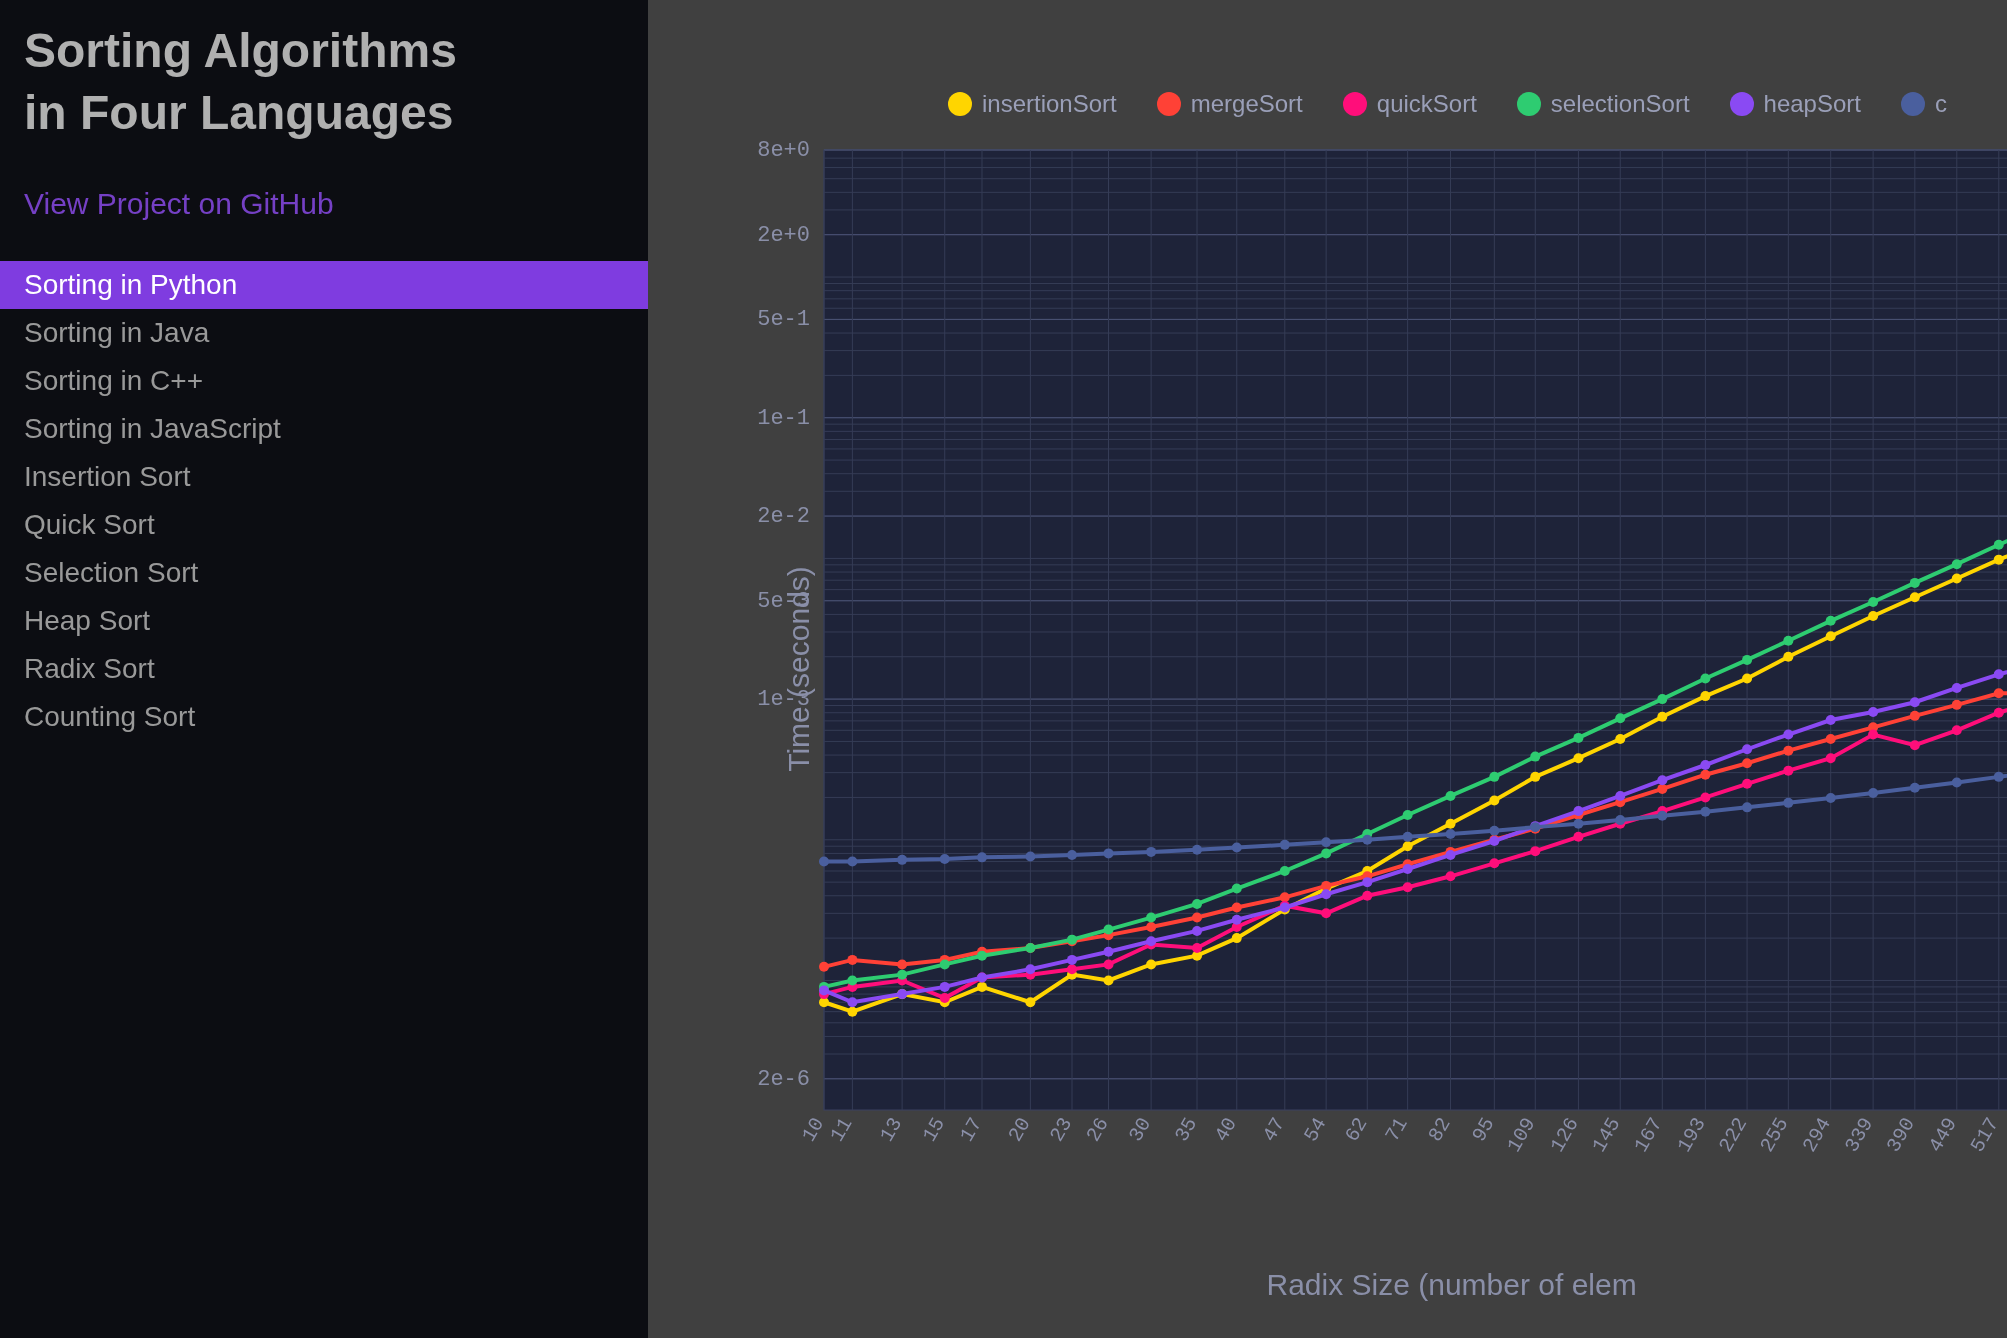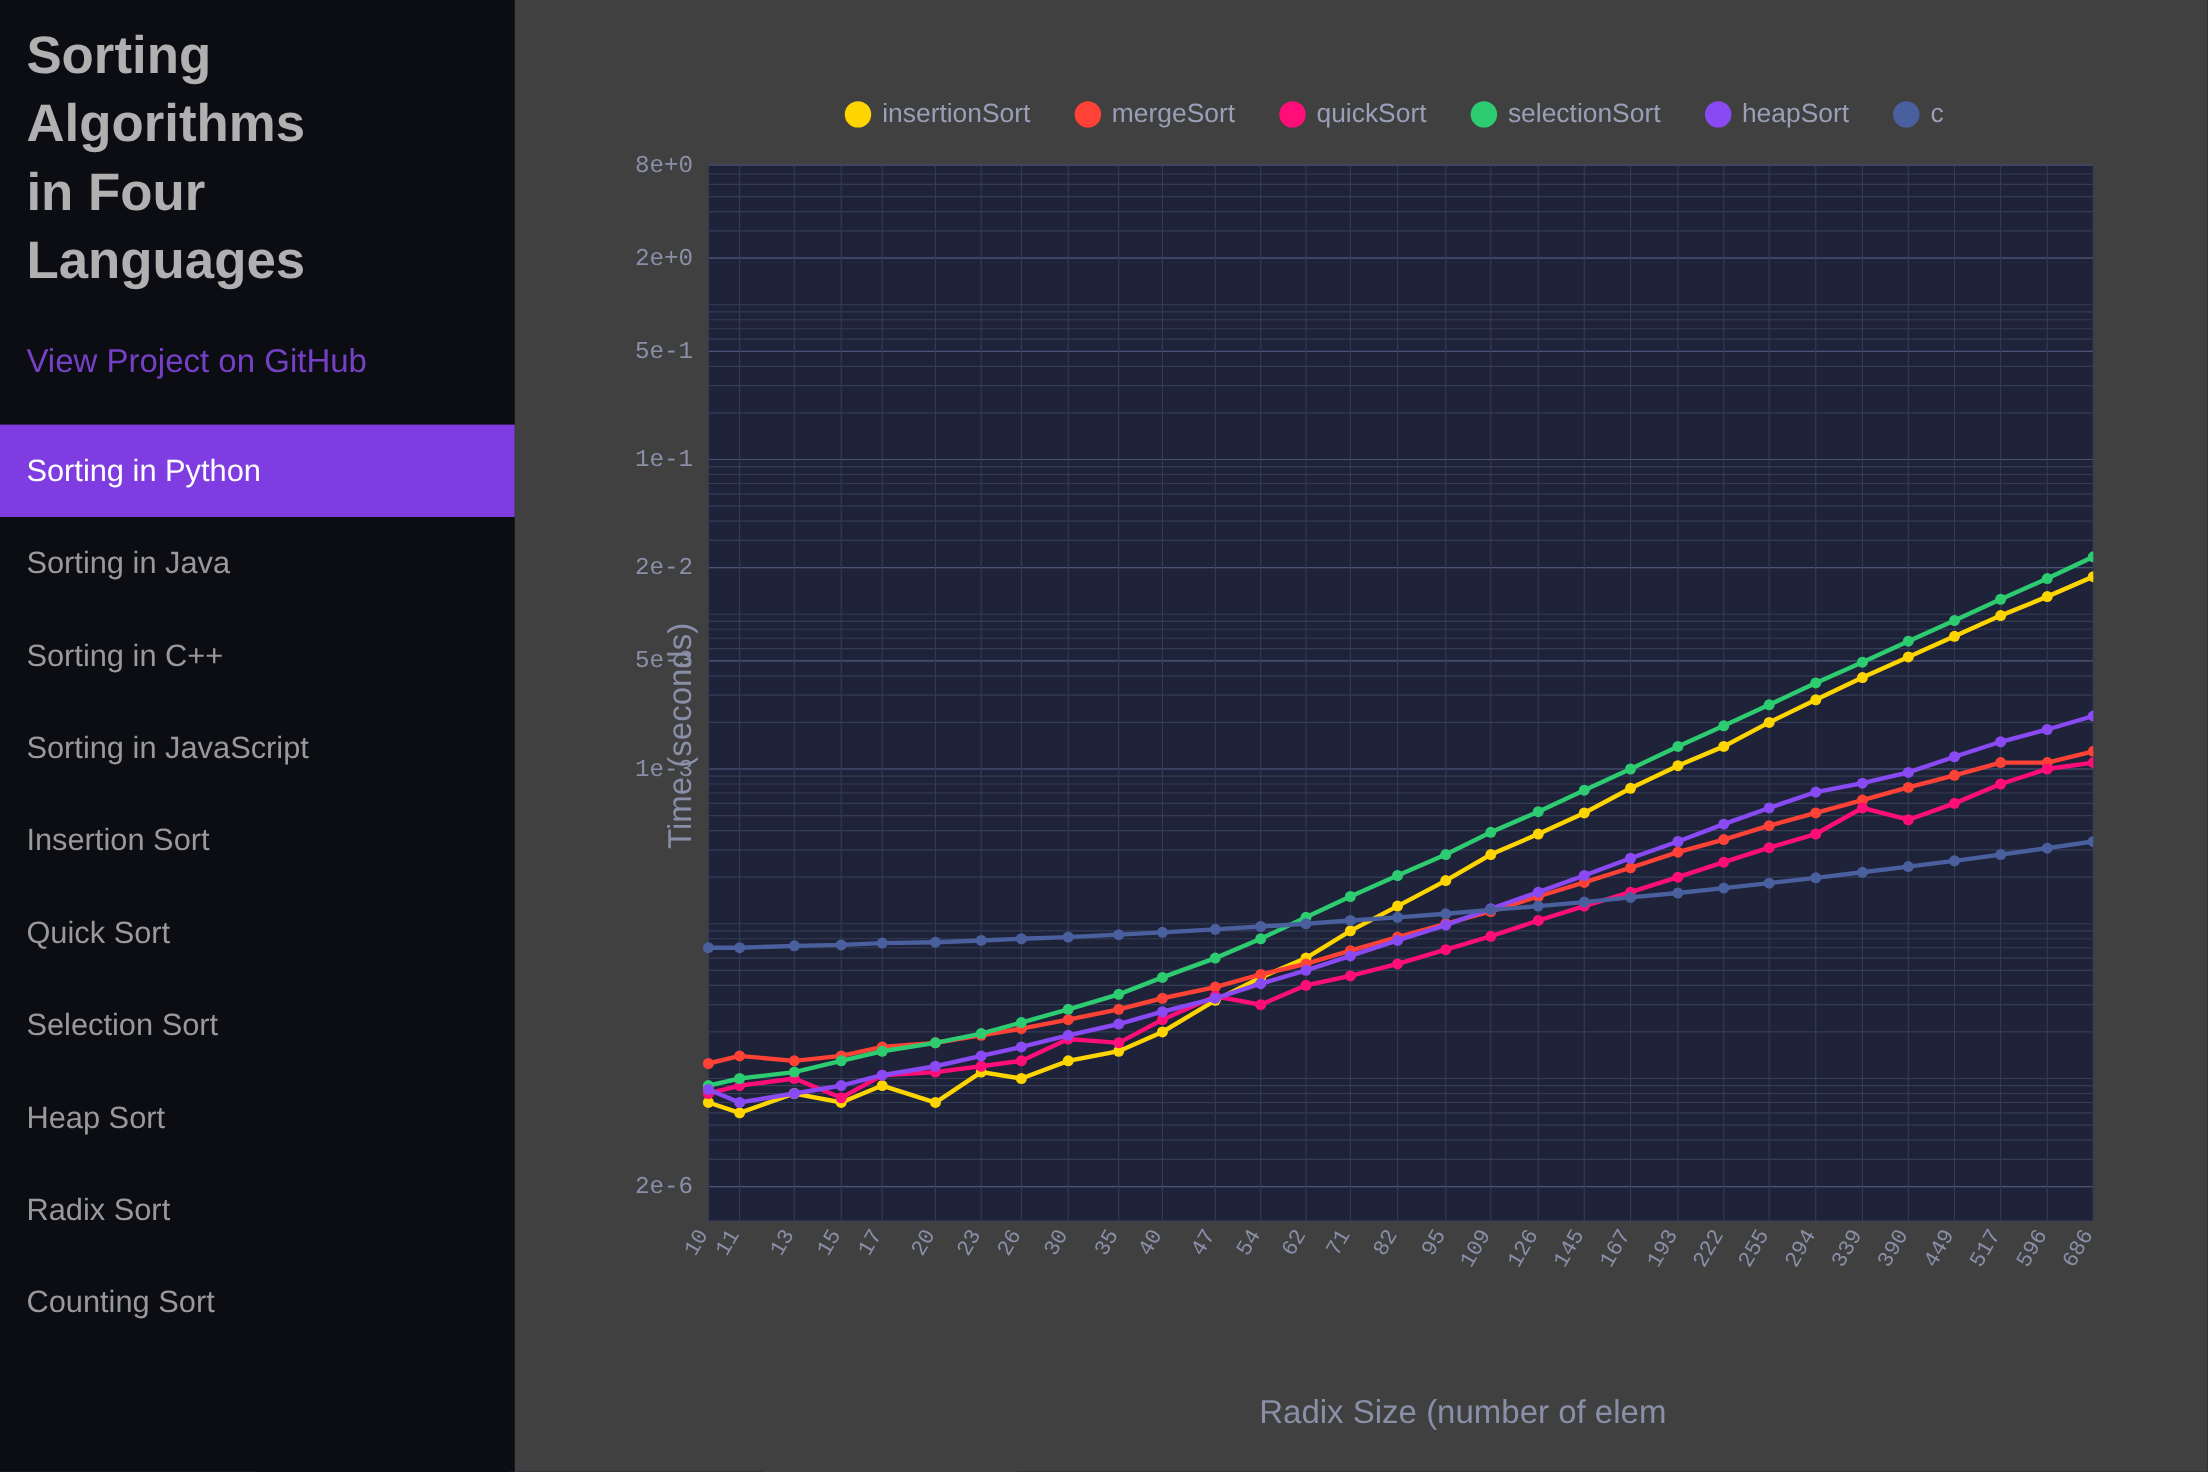--- a/index.html
+++ b/index.html
@@ -7,21 +7,21 @@
   body {
     font-family: Verdana, Geneva, sans-serif;
     background: #1e2339;
     color: #a0a0a0;
     display: flex;
     overflow: hidden;
     width: 2007px;
     height: 1338px;
   }
   .sidebar {
-    width: 468px;
+    width: 648px;
     height: 100%;
     background: #0c0d12;
     padding: 20px 0 20px 0;
     flex-shrink: 0;
   }
   .title {
     color: #b0b0b0;
     font-weight: bold;
     font-size: 48px;
     line-height: 1.3;
@@ -29,21 +29,21 @@
   }
   .github-link {
     color: #7540c5;
     font-size: 30px;
     padding: 24px 24px 40px 24px;
     display: block;
   }
   .nav-item {
     color: #999999;
     font-size: 28px;
-    padding: 26px 24px;
+    padding: 8px 24px;
     cursor: pointer;
   }
   .nav-item.active {
     background: #7f3ce0;
     color: #ffffff;
   }
   .main {
     flex: 1;
     position: relative;
     background: #404040;

